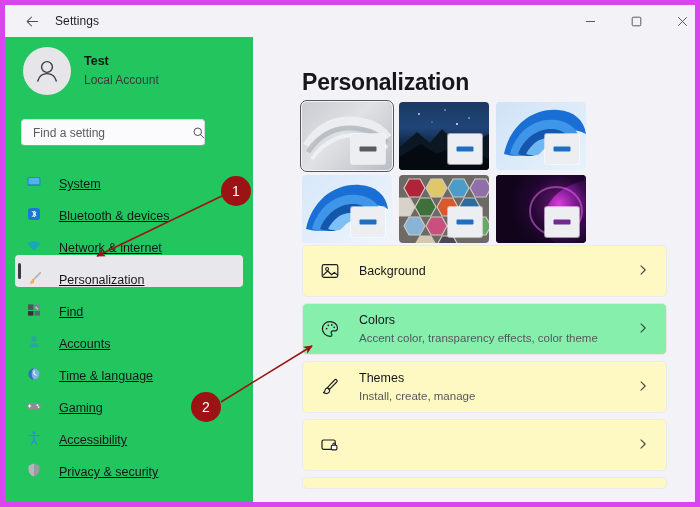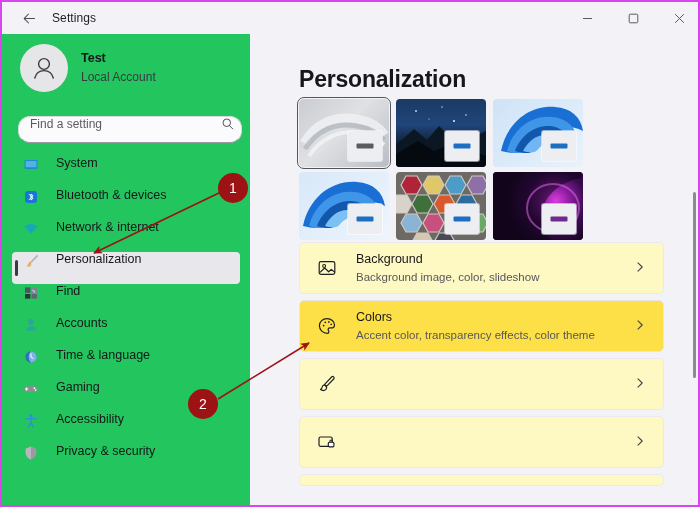--- a/index.html
+++ b/index.html
@@ -10,21 +10,21 @@
   body {
     font-family: "Liberation Sans", sans-serif;
     -webkit-font-smoothing: antialiased;
   }
   #app {
     position: relative;
     width: 700px;
     height: 507px;
     overflow: hidden;
     background: #f3f3f7;
-    border: 2px solid #d946ef;
+    border: 5px solid #d946ef;
     box-sizing: border-box;
   }
 
   
   .titlebar {
     position: absolute;
     left: 0; top: 0;
     width: 700px;
     height: 32px;
     display: flex;
@@ -88,27 +88,27 @@
   }
   .acct-sub {
     font-size: 12px;
     color: #3a3a40;
     margin-top: 3px;
   }
 
   .searchbox {
     position: absolute;
     left: 16px; top: 82px;
-    width: 224px; height: 27px;
+    width: 184px; height: 27px;
     background: #fbfbfd;
     border: 1px solid #d9d9df;
     border-bottom: 1px solid #9a9aa2;
-    border-radius: 12px;
+    border-radius: 4px;
     display: flex;
-    align-items: flex-start;
+    align-items: center;
     box-sizing: border-box;
   }
   .searchbox input {
     flex: 1;
     border: none;
     outline: none;
     background: transparent;
     font-family: "Liberation Sans", sans-serif;
     font-size: 12px;
     color: #404046;
@@ -121,23 +121,24 @@
     position: absolute;
     left: 0; top: 122px;
     width: 248px;
   }
   .navitem {
     position: relative;
     height: 32px;
     margin: 0 10px 0 10px;
     border-radius: 4px;
     display: flex;
-    align-items: flex-start;
+    align-items: flex-end;
     padding-left: 10px;
     box-sizing: border-box;
+    text-decoration: underline;
   }
   .navitem + .navitem { margin-top: 0px; }
   .navitem.selected {
     background: #e8e8ec;
   }
   .navitem.selected::before {
     content: "";
     position: absolute;
     left: 3px; top: 8px;
     width: 3px; height: 16px;
@@ -221,21 +222,21 @@
     position: relative;
     height: 52px;
     background: #fef9c3;
     border: 1px solid #eaeaee;
     border-radius: 5px;
     margin-bottom: 6px;
     display: flex;
     align-items: center;
     box-sizing: border-box;
   }
-  .card.hovered { background: #fde047; border-color: #e6e6ea; }
+  .card.hovered { background: #86efac; border-color: #e6e6ea; }
   .card-ico {
     width: 22px; height: 22px;
     margin-left: 16px;
     display: flex; align-items: center; justify-content: center;
     flex: none;
     color: #1e1e22;
   }
   .card-text { margin-left: 18px; line-height: 1.3; }
   .card-title { font-size: 12.5px; color: #16161a; }
   .card-sub { font-size: 11.5px; color: #57575e; margin-top: 2px; }
@@ -555,21 +556,20 @@
       <div class="card">
         <span class="card-ico">
           <svg width="20" height="20" viewBox="0 0 20 20">
             <rect x="2.2" y="3.6" width="15.6" height="12.8" rx="1.8" fill="none" stroke="currentColor" stroke-width="1.2"></rect>
             <circle cx="7.1" cy="8" r="1.45" fill="none" stroke="currentColor" stroke-width="1.1"></circle>
             <path d="M3 14.4 7.7 10l4 3.8 2.6-2.4 3.5 3" fill="none" stroke="currentColor" stroke-width="1.2" stroke-linejoin="round"></path>
           </svg>
         </span>
         <div class="card-text">
           <div class="card-title">Background</div>
-          <div class="card-sub">Background image, color, slideshow</div>
         </div>
         <span class="chev">
           <svg width="12" height="12" viewBox="0 0 12 12">
               <path d="M4 1.8 8.2 6 4 10.2" fill="none" stroke="currentColor" stroke-width="1.1" stroke-linecap="round" stroke-linejoin="round"></path>
             </svg>
         </span>
       </div>
 
       <div class="card hovered">
         <span class="card-ico">
@@ -592,20 +592,24 @@
         </span>
       </div>
 
       <div class="card">
         <span class="card-ico">
           <svg width="20" height="20" viewBox="0 0 20 20">
             <path d="M16.6 2.9c-.6-.6-1.4-.5-2 .1l-7 7.4 1.9 1.9 7.2-7.3c.6-.6.6-1.4-.1-2.1z" fill="none" stroke="currentColor" stroke-width="1.15" stroke-linejoin="round"></path>
             <path d="M7.3 10.9c-1.1.2-2 1.1-2.2 2.3-.2 1-.6 1.8-1.6 2.4 1.9 1.2 4.3.9 5.5-.3.9-.9.8-2.1 0-2.9z" fill="none" stroke="currentColor" stroke-width="1.15" stroke-linejoin="round"></path>
           </svg>
         </span>
+        <div class="card-text">
+          <div class="card-title">Themes</div>
+          <div class="card-sub">Install, create, manage</div>
+        </div>
         <span class="chev">
           <svg width="12" height="12" viewBox="0 0 12 12">
               <path d="M4 1.8 8.2 6 4 10.2" fill="none" stroke="currentColor" stroke-width="1.1" stroke-linecap="round" stroke-linejoin="round"></path>
             </svg>
         </span>
       </div>
 
       <div class="card">
         <span class="card-ico">
           <svg width="20" height="20" viewBox="0 0 20 20">

